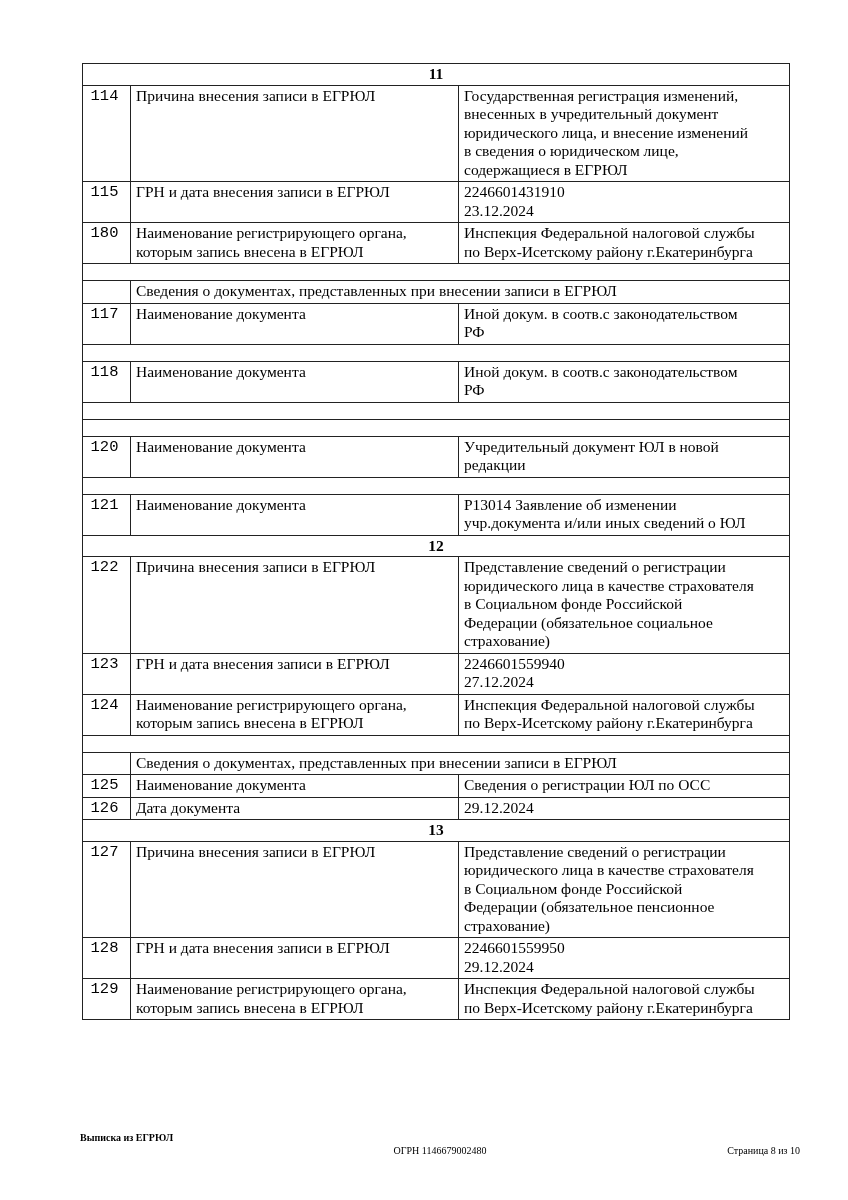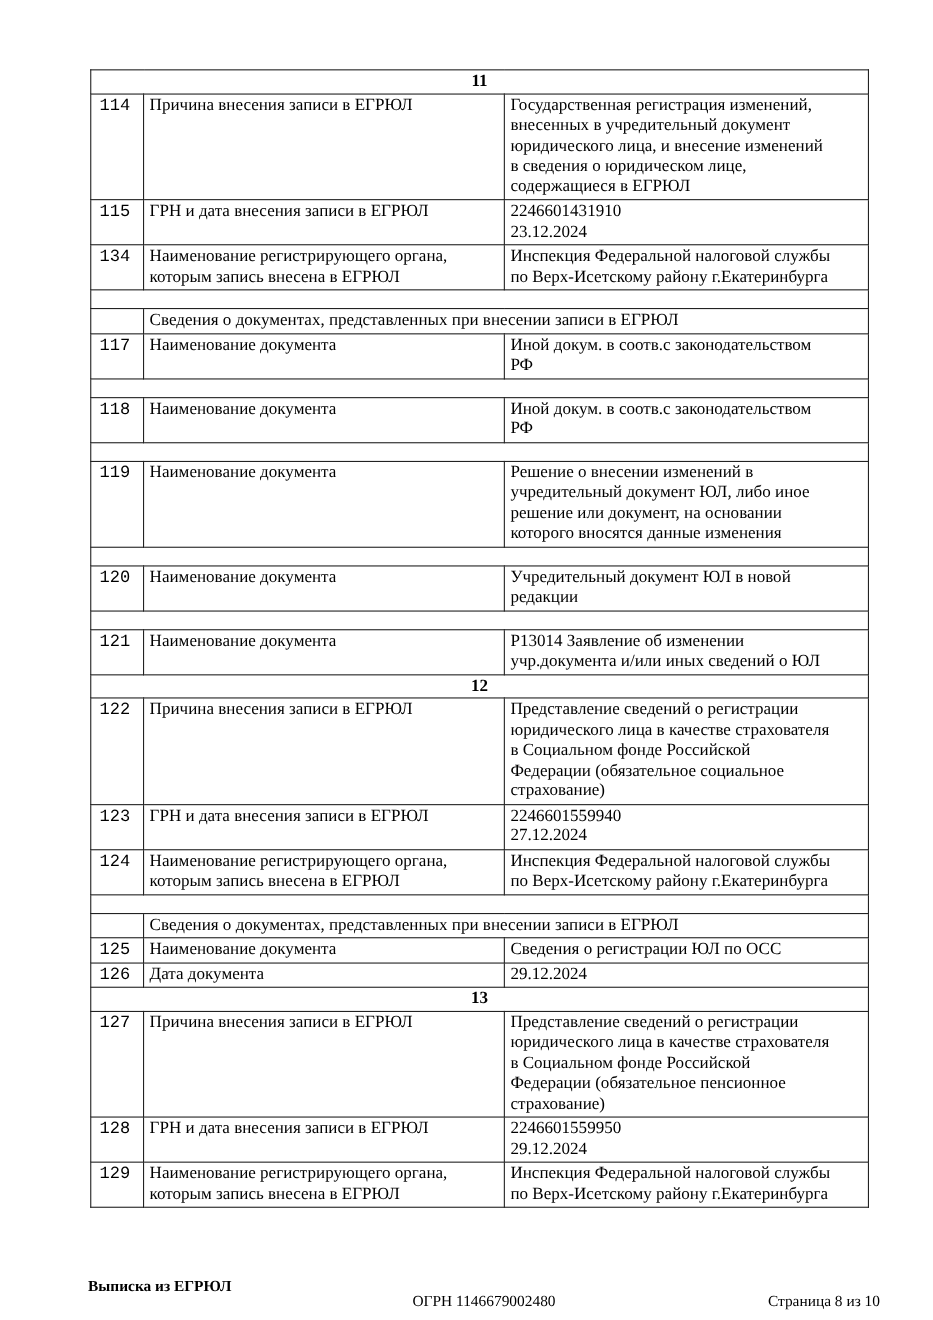--- a/index.html
+++ b/index.html
@@ -35,23 +35,23 @@
     padding: 1px 0;
   }
   tr.spacer-row td { height: 17px; padding: 0; }
   td.num   { text-align: center; padding-left: 2px; padding-right: 6px; font-family: Liberation Mono, monospace; }
   td.label { white-space: pre-line; margin-left: 10px; }
   td.value { white-space: pre-line; margin-left: 43px; }
   tr.subheader-row td { padding: 1px 5px 2px 5px; }
 
   .footer {
     position: absolute;
-    left: 80px; top: 1164px;
+    left: 80px; top: 1131px;
     width: 720px;
-    font-size: 14px;
+    font-size: 10px;
     line-height: 13px;
   }
   .f-title { font-weight: bold; }
   .f-center {
     position: absolute; top: 13px; left: 0;
     width: 100%; text-align: center;
   }
   .f-right {
     position: absolute; top: 13px; right: 0;
     text-align: center;
@@ -79,21 +79,21 @@
 в сведения о юридическом лице,
 содержащиеся в ЕГРЮЛ</td>
     </tr>
     <tr>
       <td class="num">115</td>
       <td class="label">ГРН и дата внесения записи в ЕГРЮЛ</td>
       <td class="value">2246601431910
 23.12.2024</td>
     </tr>
     <tr>
-      <td class="num">134</td>
+      <td class="num">180</td>
       <td class="label">Наименование регистрирующего органа,
 которым запись внесена в ЕГРЮЛ</td>
       <td class="value">Инспекция Федеральной налоговой службы
 по Верх-Исетскому району г.Екатеринбурга</td>
     </tr>
     <tr class="spacer-row">
       <td colspan="3"></td>
     </tr>
     <tr class="subheader-row">
       <td class="num"></td>
@@ -109,28 +109,20 @@
       <td colspan="3"></td>
     </tr>
     <tr>
       <td class="num">118</td>
       <td class="label">Наименование документа</td>
       <td class="value">Иной докум. в соотв.с законодательством
 РФ</td>
     </tr>
     <tr class="spacer-row">
       <td colspan="3"></td>
-    </tr>
-    <tr>
-      <td class="num">119</td>
-      <td class="label">Наименование документа</td>
-      <td class="value">Решение о внесении изменений в
-учредительный документ ЮЛ, либо иное
-решение или документ, на основании
-которого вносятся данные изменения</td>
     </tr>
     <tr class="spacer-row">
       <td colspan="3"></td>
     </tr>
     <tr>
       <td class="num">120</td>
       <td class="label">Наименование документа</td>
       <td class="value">Учредительный документ ЮЛ в новой
 редакции</td>
     </tr>

